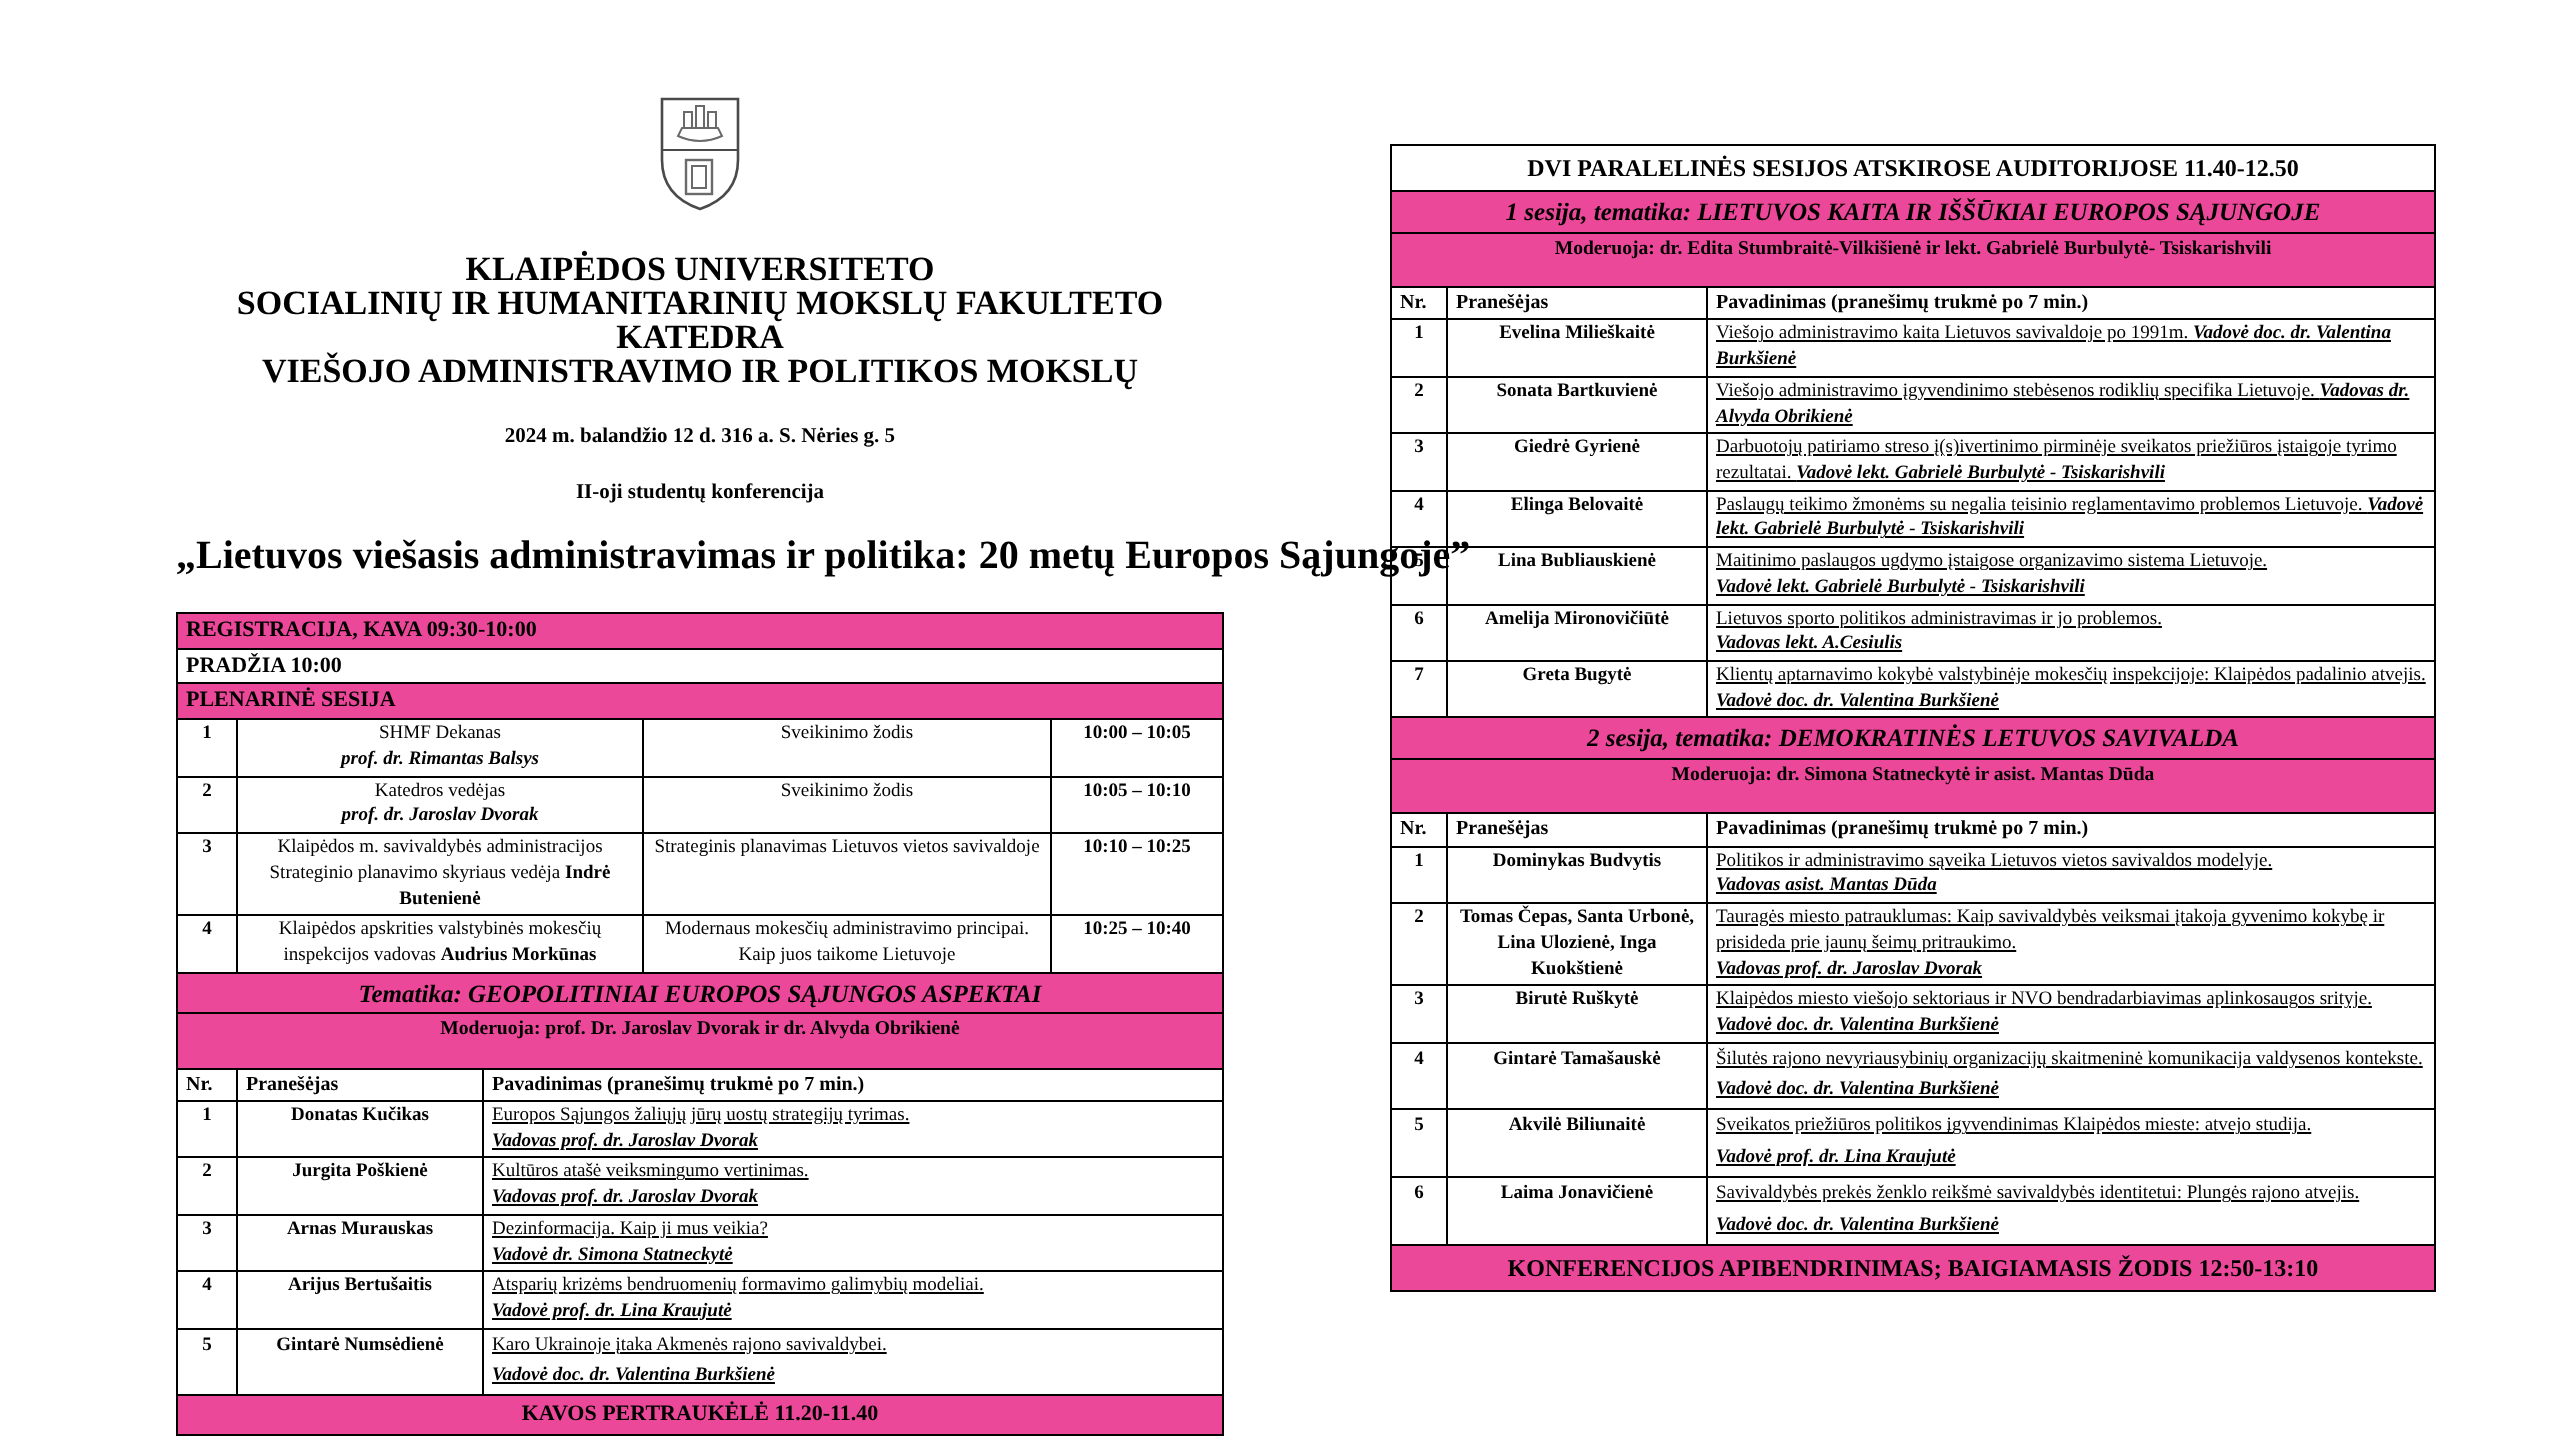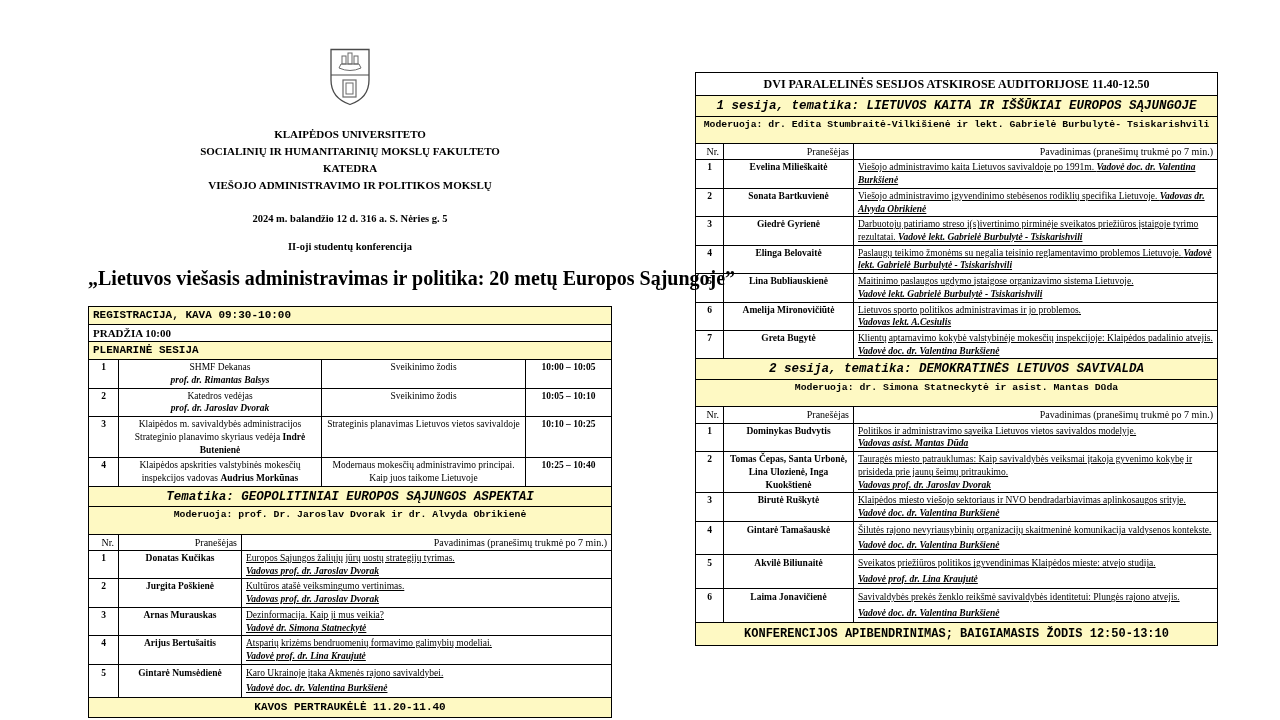--- a/index.html
+++ b/index.html
@@ -9,53 +9,53 @@
     font-family: "Liberation Serif", serif;
     color: #000;
     overflow: hidden;
   }
   .page { position: absolute; top: 0; }
   #left-page  { left: 88px;  width: 524px; }
   #right-page { left: 695px; width: 523px; top: 72px; }
 
   
   .logo-wrap { width: 46px; height: 58px; margin: 48px auto 0 auto; }
-  .org-block { margin-top: 20px; text-align: center; font-weight: bold; font-size: 11px; line-height: 17px; }
+  .org-block { margin-top: 20px; text-align: center; font-weight: bold; font-size: 17px; line-height: 17px; }
   .date-line { margin-top: 19px; text-align: center; font-weight: bold; font-size: 10.5px; }
   .conf-line { margin-top: 17px; text-align: center; font-weight: bold; font-size: 10.5px; }
   .main-title { margin-top: 15px; text-align: center; font-weight: bold; font-size: 20px; white-space: nowrap; }
 
   
   .doc-table { border-collapse: collapse; width: 100%; table-layout: fixed; }
   .doc-table + .doc-table { margin-top: -1px; }
   .doc-table td {
     border: 1.4px solid #000;
     padding: 1px 4px;
     font-size: 9.5px;
     line-height: 1.34;
     vertical-align: top;
     overflow: hidden;
   }
   .left-tables { margin-top: 16px; }
-  .shaded { background: #fef9c3; font-family: Liberation Mono, monospace; }
+  .shaded { background: #ec4899; }
   .b  { font-weight: bold; }
   .bi { font-weight: bold; font-style: italic; }
   .c-nr   { text-align: center; font-weight: bold; }
   .c-who  { text-align: center; }
   .c-what { text-align: center; font-weight: normal; }
   .c-time { text-align: center; font-weight: bold; white-space: nowrap; }
   .c-speaker { text-align: center; font-weight: bold; }
   .c-desc { text-align: left; text-decoration: underline; }
   tr.tall td { line-height: 1.62; }
 
   td.banner-cell      { text-align: left; font-weight: bold; font-size: 11px; }
   td.big-banner-cell  { text-align: center; font-weight: bold; font-size: 12px; padding: 3px 4px; }
   td.theme-cell       { text-align: center; font-weight: bold; font-style: italic; font-size: 12.5px; padding-top: 2px; }
   td.mod-cell         { text-align: center; font-weight: bold; font-size: 9.8px; padding-bottom: 12px; }
-  td.colhead-cell     { text-align: right; font-weight: normal; font-size: 10px; }
+  td.colhead-cell     { text-align: left; font-weight: bold; font-size: 10px; }
   td.footer-cell      { text-align: center; font-weight: bold; font-size: 11px; padding: 2px 4px; }
 </style>
 </head>
 <body>
 
 <div class="page" id="left-page">
 
   <div class="logo-wrap">
     <svg width="46" height="58" viewBox="0 0 46 58">
       <path d="M4 1.5 H42 V32 Q42 50 23 56.5 Q4 50 4 32 Z" fill="#ffffff" stroke="#4a4a4a" stroke-width="1.3"></path>

